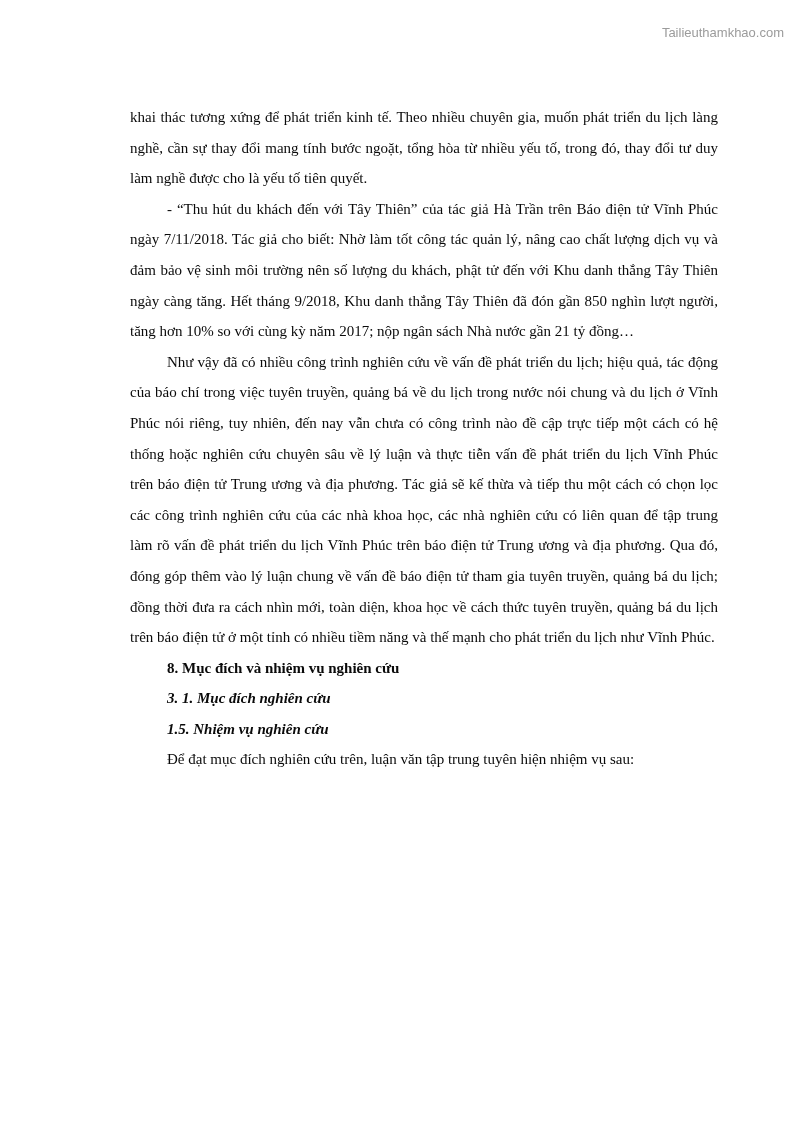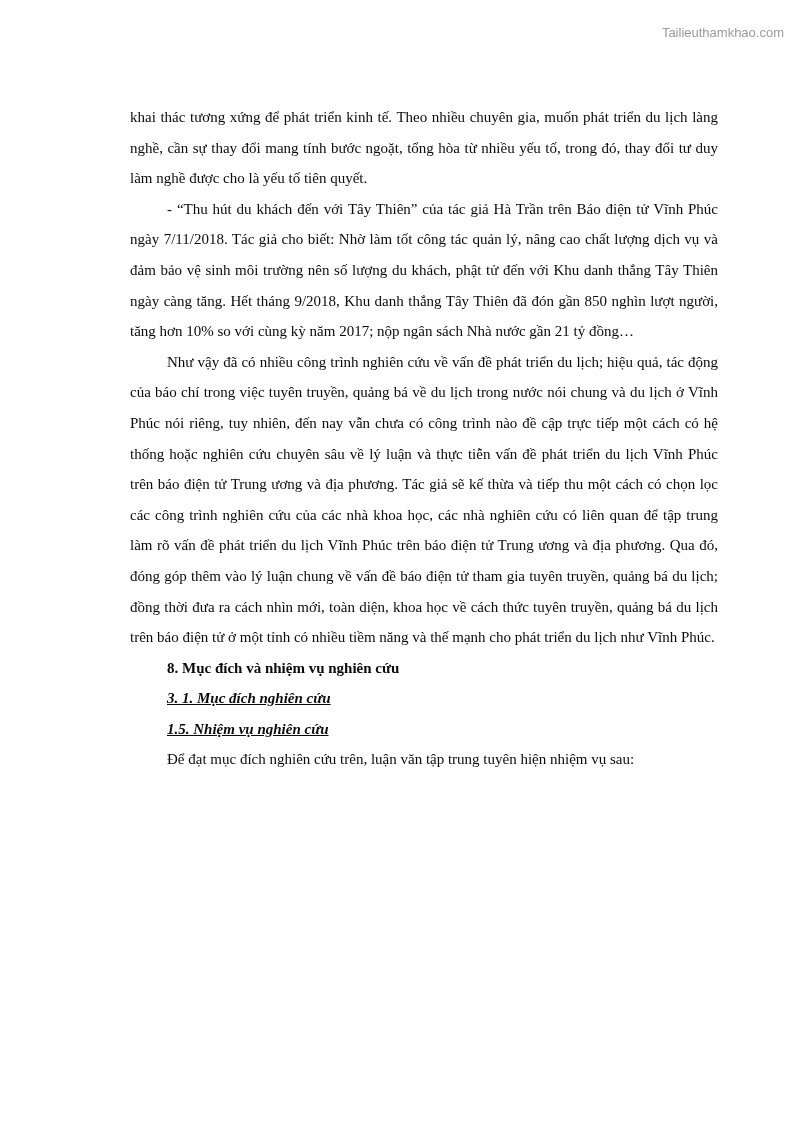--- a/index.html
+++ b/index.html
@@ -43,21 +43,20 @@
   .heading {
     font-weight: bold;
     text-indent: 37px;
     text-align: left;
   }
   .subheading {
     font-weight: bold;
     font-style: italic;
     text-indent: 37px;
     text-align: left;
-    text-decoration: underline;
   }
   .em { }
   .page-number {
     position: absolute;
     left: 0;
     width: 100%;
     top: 992px;
     text-align: center;
     font-size: 16.5px;
     color: #7f1d1d;

